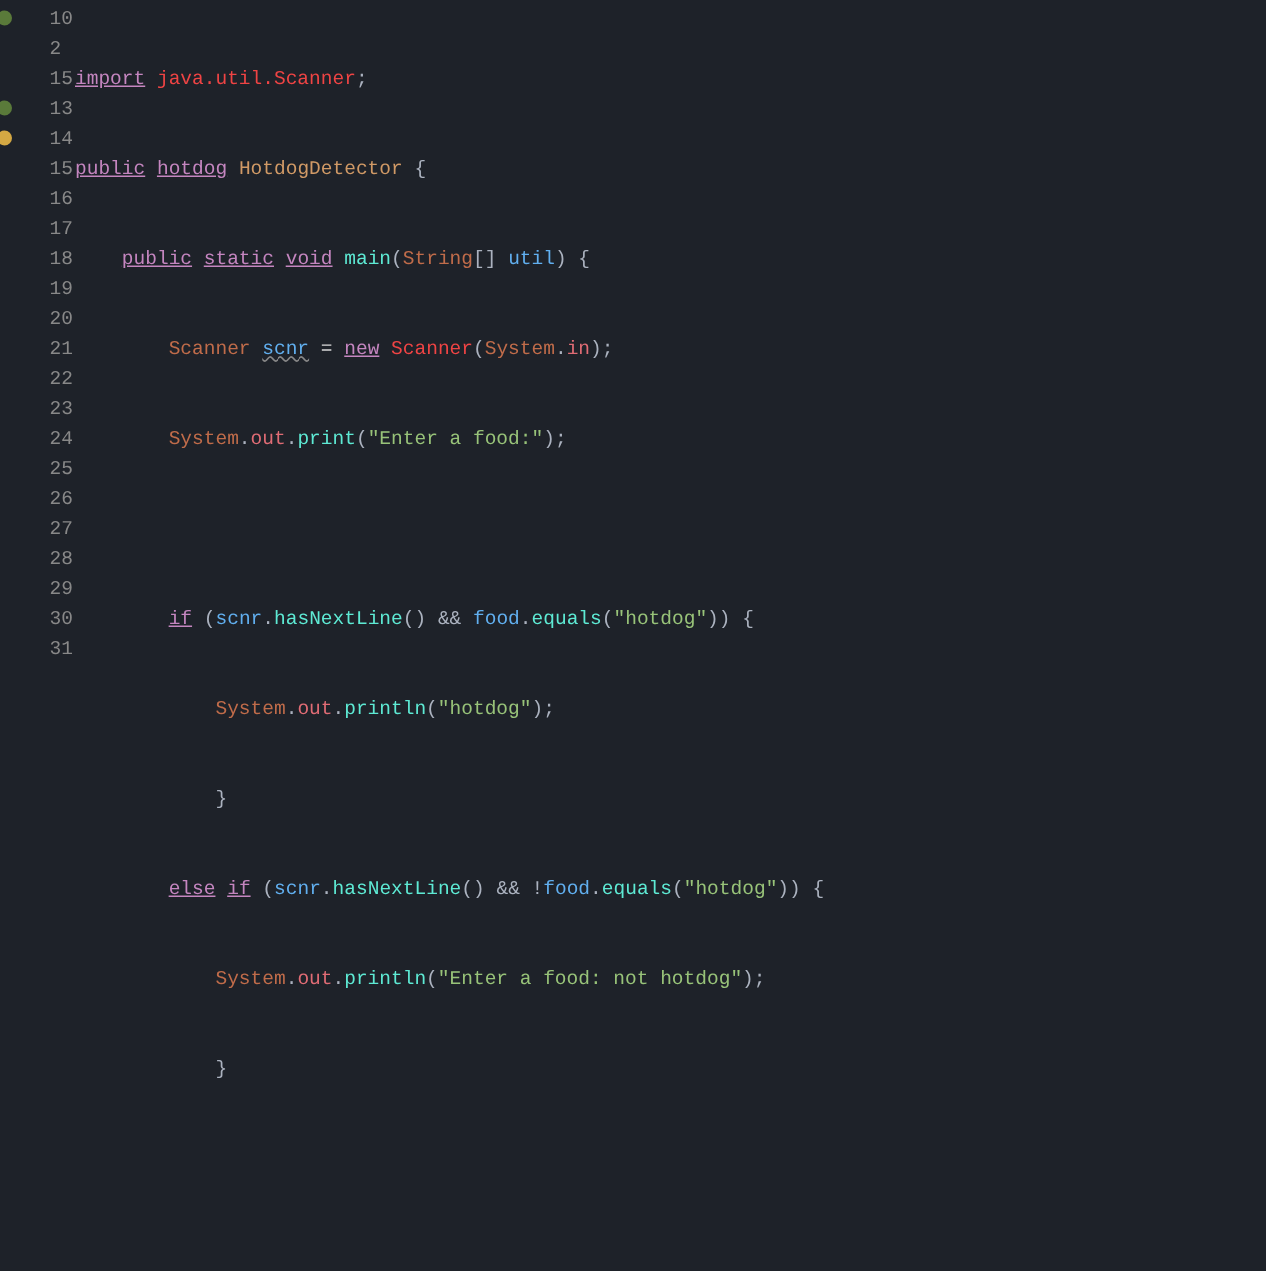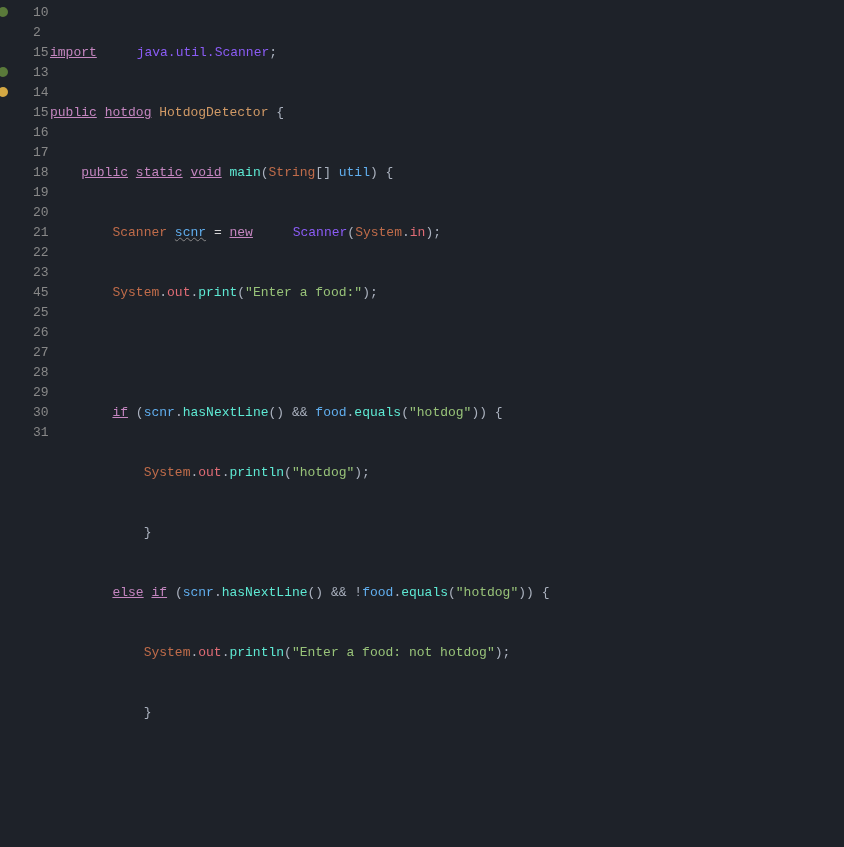--- a/index.html
+++ b/index.html
@@ -59,21 +59,21 @@
   .c-comment { color: #e8d17a; }
   .c-keyword { color: #c586c0; text-decoration: underline; }
   .c-class { color: #d19a66; }
   .c-type { color: #c06c4a; }
   .c-method { color: #5eead4; }
   .c-string { color: #98c379; }
   .c-var { color: #61afef; }
   .c-field { color: #e06c75; }
   .c-op { color: #d4d4d4; }
   .c-punct { color: #abb2bf; }
-  .c-plain { color: #8b5cf6; margin-left: 32px; }
+  .c-plain { color: #ef4444; }
   .underline { text-decoration: underline wavy #888; text-decoration-thickness: 1px; }
   .cursor-mark {
     display:inline-block;
     width:6px; height:13px;
     border:1px solid #999;
     vertical-align: text-top;
     margin-left:2px;
   }
 </style>
 </head>
@@ -88,21 +88,21 @@
     <div class="gutter-line"><span class="gutter-icon icon-bulb"></span><span>14</span></div>
     <div class="gutter-line"><span>15</span></div>
     <div class="gutter-line"><span>16</span></div>
     <div class="gutter-line"><span>17</span></div>
     <div class="gutter-line"><span>18</span></div>
     <div class="gutter-line"><span>19</span></div>
     <div class="gutter-line"><span>20</span></div>
     <div class="gutter-line"><span>21</span></div>
     <div class="gutter-line"><span>22</span></div>
     <div class="gutter-line"><span>23</span></div>
-    <div class="gutter-line"><span>45</span></div>
+    <div class="gutter-line"><span>24</span></div>
     <div class="gutter-line"><span>25</span></div>
     <div class="gutter-line"><span>26</span></div>
     <div class="gutter-line"><span>27</span></div>
     <div class="gutter-line"><span>28</span></div>
     <div class="gutter-line"><span>29</span></div>
     <div class="gutter-line"><span>30</span></div>
     <div class="gutter-line"><span>31</span></div>
   </div>
   <div class="code-area">
     <div class="code-line"><span class="c-keyword">import</span> <span class="c-plain">java.util.Scanner</span><span class="c-punct">;</span></div>

